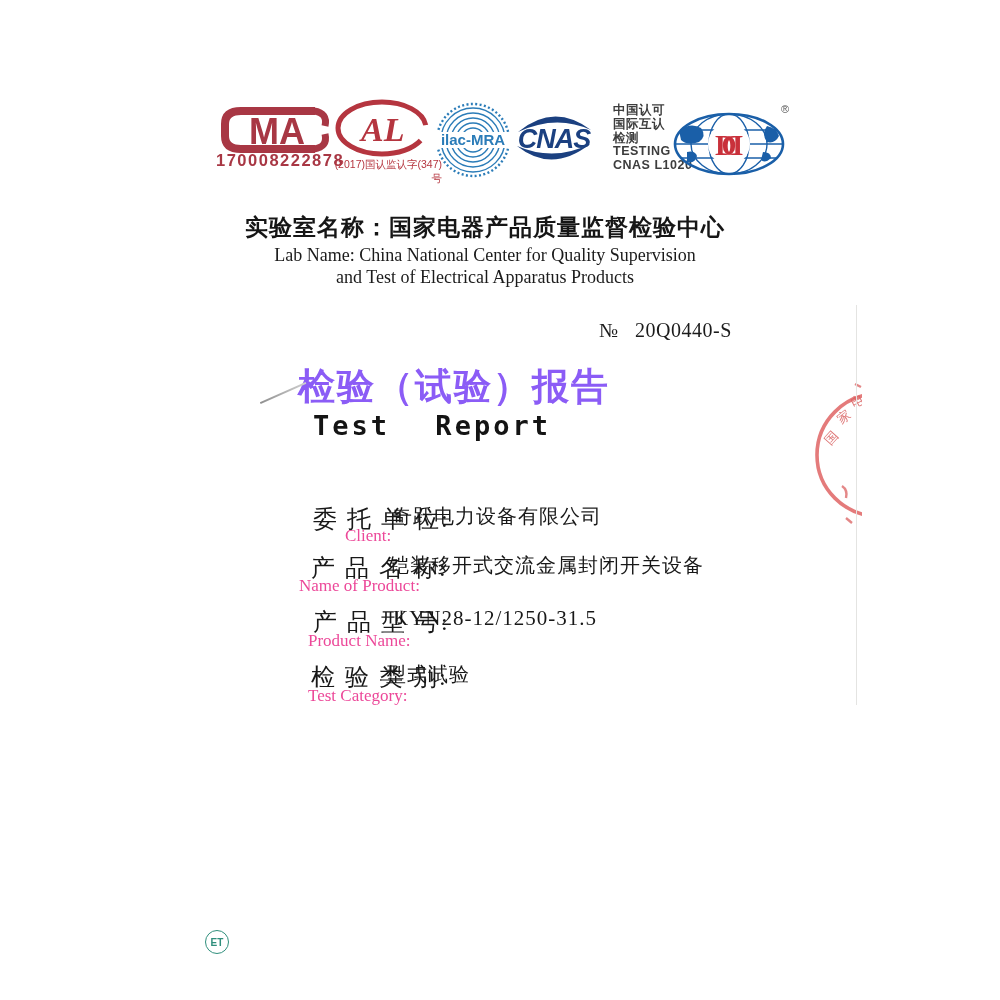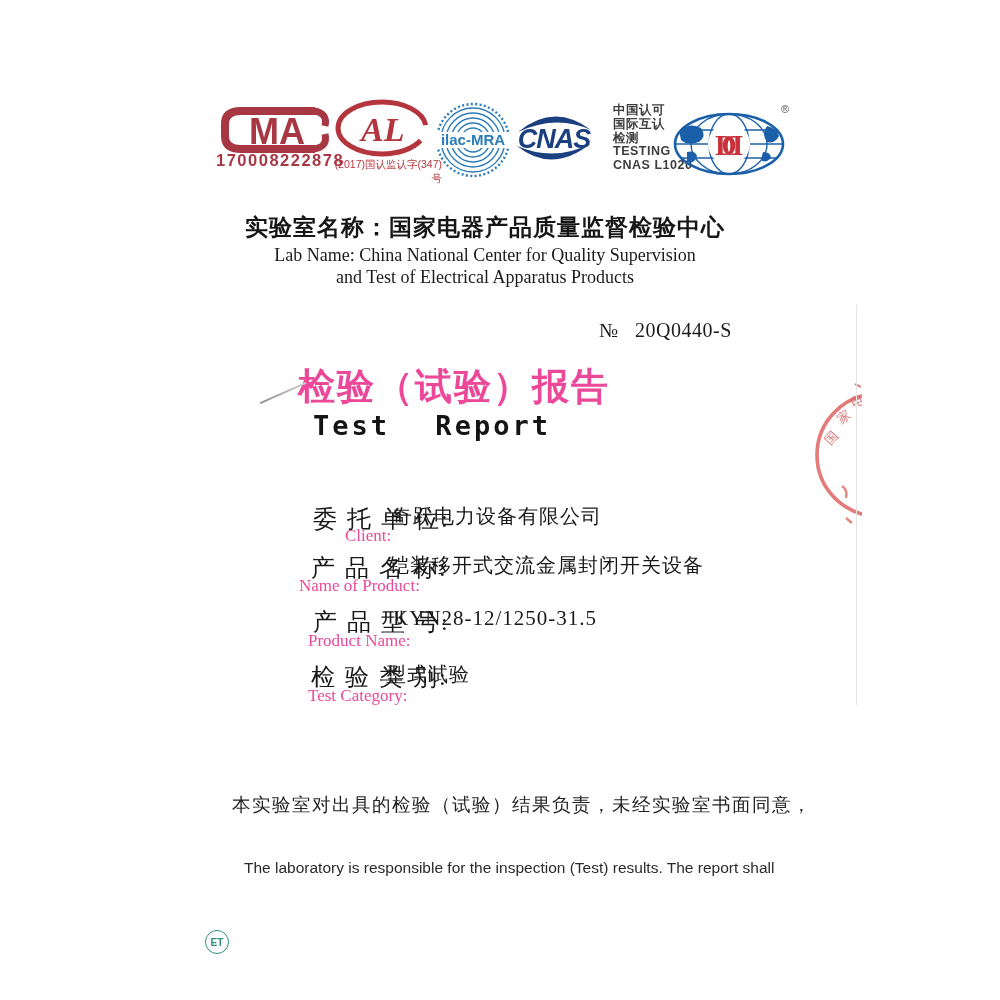--- a/index.html
+++ b/index.html
@@ -16,21 +16,21 @@
   .accred{font-family:"Liberation Sans",sans-serif;font-weight:bold;color:#3d3d3d;
     font-size:12.5px;line-height:13.8px;letter-spacing:.5px;}
   .registered{font-family:"Liberation Sans",sans-serif;color:#555;font-size:11px;}
   
   .lab-zh{font-family:"Liberation Sans",sans-serif;font-weight:bold;font-size:23px;
     letter-spacing:1px;color:#161616;text-align:center;width:520px;}
   .lab-en{font-size:18px;text-align:center;width:520px;color:#1b1b1b;}
   
   .report-no{font-size:20px;color:#1b1b1b;letter-spacing:.5px;}
   .title-zh{font-family:"Liberation Sans",sans-serif;font-weight:bold;font-size:37px;
-    letter-spacing:2px;color:#ec4899;text-align:center;width:908px;}
+    letter-spacing:2px;color:#8b5cf6;text-align:center;width:908px;}
   .title-en{font-family:"DejaVu Sans Mono",monospace;font-size:27px;font-weight:bold;
     letter-spacing:3px;word-spacing:26px;color:#141414;text-align:center;width:864px;}
   
   .f-label{font-size:24px;letter-spacing:2px;color:#181818;}
   .f-value{font-size:20px;color:#181818;letter-spacing:1px;}
   .f-sub{font-size:17px;color:#ec4899;}
   
   .stmt-zh{font-size:18.5px;letter-spacing:1.5px;line-height:26px;color:#222;width:645px;}
   .stmt-zh .indent{display:inline-block;width:32px;}
   .stmt-en{font-family:"Liberation Sans",sans-serif;font-size:15.5px;line-height:21.5px;
@@ -150,25 +150,23 @@
 
 <div class="abs f-label" style="left:313px;top:606px;">产 品 型 号:</div>
 <div class="abs f-value" style="left:393px;top:606px;font-size:21px;">KYN28-12/1250-31.5</div>
 <div class="abs f-sub" style="left:308px;top:631px;">Product Name:</div>
 
 <div class="abs f-label" style="left:311px;top:661px;">检 验 类 别:</div>
 <div class="abs f-value" style="left:386px;top:661px;">型式试验</div>
 <div class="abs f-sub" style="left:308px;top:686px;">Test Category:</div>
 
 <div class="abs stmt-zh" style="left:200px;top:792px;">
-  <div><span class="indent"></span><span>本实验室对出具的检验（试验）结果负责，未经实验室书面同意，</span></div>
 </div>
 
 <div class="abs stmt-en" style="left:214px;top:857px;">
-  <div><span class="indent"></span><span>The laboratory is responsible for the inspection (Test) results. The report shall</span></div>
 </div>
 
 <div class="abs" style="left:800px;top:378px;">
   <svg width="62" height="160" viewBox="0 0 62 160">
     <circle cx="78" cy="77" r="61" fill="none" stroke="#dd5a5a" stroke-width="3.6" opacity="0.8"></circle>
     <g fill="#d96060" font-family="Liberation Serif, serif" font-size="13" opacity="0.85">
       <text x="26" y="66" transform="rotate(-48 30 62)">国</text>
       <text x="39" y="45" transform="rotate(-38 42 42)">家</text>
       <text x="52" y="29" transform="rotate(-28 55 26)">电</text>
     </g>

